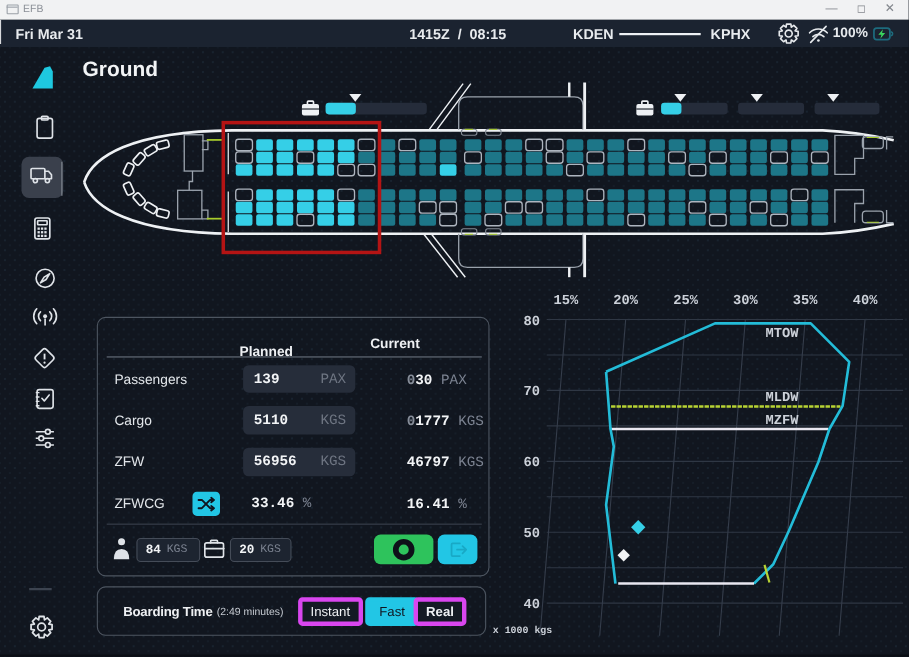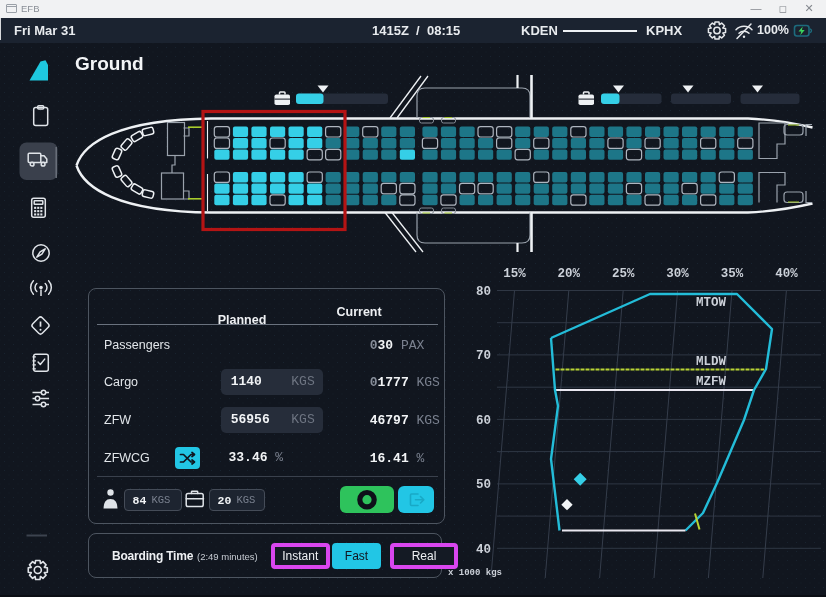--- a/index.html
+++ b/index.html
@@ -403,25 +403,29 @@
 <rect x="-4.6" y="-4.6" width="9.2" height="9.2" fill="#35cfe7" transform="translate(580.2,479.3) rotate(45)"></rect>
 <rect x="-4" y="-4" width="8" height="8" fill="#f2f4f6" transform="translate(567,504.7) rotate(45)"></rect>
 </svg>
 
 <div class="panel" style="left:88px;top:288px;width:357px;height:236px;">
   <div style="position:absolute;left:101.5px;top:24px;width:103px;text-align:center;font-size:12.5px;font-weight:bold;color:#eef0f3;">Planned</div>
   <div style="position:absolute;left:247.5px;top:16px;width:103px;text-align:left;font-size:12.5px;font-weight:bold;color:#eef0f3;">Current</div>
   <div style="position:absolute;left:8px;top:35px;width:341px;height:1px;background:#6a727e;"></div>
 
   <div class="rowlab" style="top:48.5px;">Passengers</div>
+  <div class="ibox" style="top:42.8px;">
+      <span class="num">139</span>
+      <span class="unit">PAX</span>
+    </div>
   <div class="curval" style="top:48.5px;"><span class="dim">0</span>30 <span class="unit">PAX</span></div>
 
   <div class="rowlab" style="top:86px;">Cargo</div>
   <div class="ibox" style="top:80.3px;">
-      <span class="num">1140</span>
+      <span class="num">5110</span>
       <span class="unit">KGS</span>
     </div>
   <div class="curval" style="top:86px;"><span class="dim">0</span>1777 <span class="unit">KGS</span></div>
 
   <div class="rowlab" style="top:123.5px;">ZFW</div>
   <div class="ibox" style="top:118px;">
       <span class="num">56956</span>
       <span class="unit">KGS</span>
     </div>
   <div class="curval" style="top:123.5px;">46797 <span class="unit">KGS</span></div>
@@ -472,16 +476,16 @@
       <path d="M17.5,13.7 L25.5,13.7 M22.5,10.5 L25.8,13.7 L22.5,17"></path>
         </g>
       </svg></div>
 </div>
 
 <div class="panel" style="left:88px;top:532.5px;width:354px;height:45px;">
   <div style="position:absolute;left:23px;top:15.5px;font-size:12px;font-weight:bold;color:#eef0f3;letter-spacing:-0.2px;">Boarding Time</div>
   <div style="position:absolute;left:108px;top:17.5px;font-size:9.5px;color:#c6cbd2;">(2:49 minutes)</div>
   <div class="btn3" style="left:182px;width:58.5px;">Instant</div>
   <div class="btn3" style="left:243px;width:49px;background:#22c6e5;border-color:#22c6e5;color:#10151f;">Fast</div>
-  <div class="btn3" style="left:301px;width:68px;">Real</div>
+  <div class="btn3" style="left:287px;width:48px;font-weight:bold;">Real</div>
 </div>
 <div style="position:absolute;left:0;top:18px;width:1px;height:22px;background:#d8dadd;"></div>
 <div style="position:absolute;left:0;top:595px;width:826px;height:2px;background:#0b0e14;"></div>
 
 </body></html>

